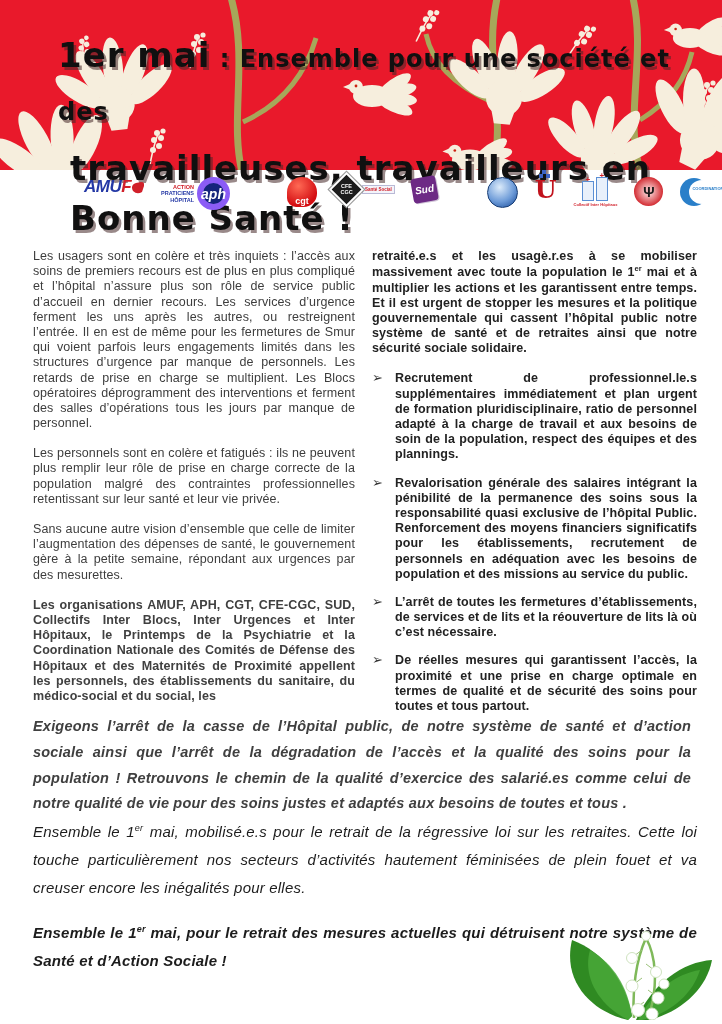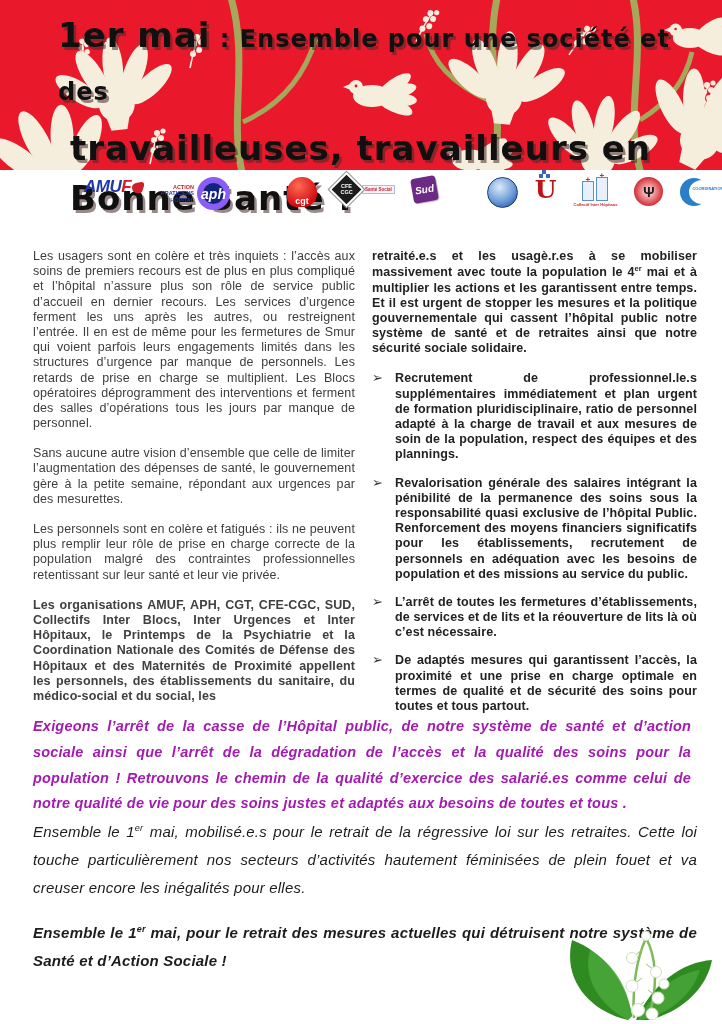--- a/index.html
+++ b/index.html
@@ -5,21 +5,21 @@
   html,body{margin:0;padding:0;background:#888;}
   .page{
     position:relative;width:722px;height:1024px;background:#ffffff;
     margin:0 auto;overflow:hidden;
     font-family:"Liberation Sans",sans-serif;color:#3d3d3d;
   }
   
   .banner{position:absolute;top:0;left:0;width:722px;height:170px;}
   .banner svg{display:block;}
   .title{
-    position:absolute;top:10px;left:58px;width:620px;
+    position:absolute;top:30px;left:58px;width:620px;
     font-family:"DejaVu Sans",sans-serif;font-weight:bold;color:#101010;
     text-shadow:2.5px 2.5px 0 rgba(70,40,40,.55);
     letter-spacing:1px;line-height:50px;
   }
   .title .big{font-size:34px;}
   .title .rest{font-size:24px;}
   .title .line2{display:block;font-size:34px;margin-top:3px;padding-left:12px;}
   
   .logos{position:absolute;top:177px;left:84px;height:40px;display:flex;align-items:flex-start;gap:17px;}
   .logo{display:flex;align-items:center;justify-content:center;flex:0 0 auto;}
@@ -66,21 +66,21 @@
   .col-left{left:33px;width:322px;}
   .col-right{left:372px;width:325px;font-weight:bold;color:#222;}
   .col p{margin:0 0 15px 0;}
   .col-left .bold{font-weight:bold;color:#404040;}
   .bullets{margin:14px 0 0 0;padding:0;list-style:none;}
   .bullets li{display:flex;gap:9px;margin-bottom:13px;}
   .bullets .arrow{flex:0 0 14px;font-weight:normal;color:#333;font-size:13px;line-height:1.1;}
   
   .script{font-style:italic;letter-spacing:.2px;text-align:justify;}
   .callout{position:absolute;top:714px;left:33px;width:658px;
-    color:#a21caf;font-size:14.5px;line-height:1.78;font-weight:bold;}
+    color:#404040;font-size:14.5px;line-height:1.78;font-weight:bold;}
   .closing1{position:absolute;top:818px;left:33px;width:664px;
     color:#1c1c1c;font-size:15px;line-height:1.88;font-weight:normal;}
   .closing2{position:absolute;top:903px;left:33px;width:664px;
     color:#1c1c1c;font-size:15px;line-height:1.88;font-weight:bold;margin-top:16px;}
   sup{font-size:60%;}
   
   .muguet{position:absolute;right:2px;bottom:0;}
 </style>
 </head>
 <body>
@@ -183,43 +183,43 @@
       <div class="cih-cap">Collectif Inter Hôpitaux</div>
     </div>
     <div class="logo printemps">Ψ</div>
     <div class="logo coord">
       <span>COORDINATION NATIONALE</span>
     </div>
   </div>
 
   <div class="col col-left">
     <p>Les usagers sont en colère et très inquiets : l’accès aux soins de premiers recours est de plus en plus compliqué et l’hôpital n’assure plus son rôle de service public d’accueil en dernier recours. Les services d’urgence ferment les uns après les autres, ou restreignent l’entrée. Il en est de même pour les fermetures de Smur qui voient parfois leurs engagements limités dans les structures d’urgence par manque de personnels. Les retards de prise en charge se multiplient. Les Blocs opératoires déprogramment des interventions et ferment des salles d’opérations tous les jours par manque de personnel.</p>
+    <p>Les personnels sont en colère et fatigués : ils ne peuvent plus remplir leur rôle de prise en charge correcte de la population malgré des contraintes professionnelles retentissant sur leur santé et leur vie privée.</p>
     <p>Sans aucune autre vision d’ensemble que celle de limiter l’augmentation des dépenses de santé, le gouvernement gère à la petite semaine, répondant aux urgences par des mesurettes.</p>
-    <p>Les personnels sont en colère et fatigués : ils ne peuvent plus remplir leur rôle de prise en charge correcte de la population malgré des contraintes professionnelles retentissant sur leur santé et leur vie privée.</p>
     <p class="bold">Les organisations AMUF, APH, CGT, CFE-CGC, SUD, Collectifs Inter Blocs, Inter Urgences et Inter Hôpitaux, le Printemps de la Psychiatrie et la Coordination Nationale des Comités de Défense des Hôpitaux et des Maternités de Proximité appellent les personnels, des établissements du sanitaire, du médico-social et du social, les</p>
   </div>
 
   <div class="col col-right">
-    <p><span>retraité.e.s et les usagè.r.es à se mobiliser massivement avec toute la population le 4</span><sup>er</sup><span> mai et à multiplier les actions et les garantissent entre temps. Et il est urgent de stopper les mesures et la politique gouvernementale qui cassent l’hôpital public notre système de santé et de retraites ainsi que notre sécurité sociale solidaire.</span></p>
+    <p><span>retraité.e.s et les usagè.r.es à se mobiliser massivement avec toute la population le 1</span><sup>er</sup><span> mai et à multiplier les actions et les garantissent entre temps. Et il est urgent de stopper les mesures et la politique gouvernementale qui cassent l’hôpital public notre système de santé et de retraites ainsi que notre sécurité sociale solidaire.</span></p>
     <ul class="bullets">
       <li>
         <span class="arrow">➢</span>
-        <span>Recrutement de professionnel.le.s supplémentaires immédiatement et plan urgent de formation pluridisciplinaire, ratio de personnel adapté à la charge de travail et aux mesures de soin de la population, respect des équipes et des plannings.</span>
+        <span>Recrutement de professionnel.le.s supplémentaires immédiatement et plan urgent de formation pluridisciplinaire, ratio de personnel adapté à la charge de travail et aux besoins de soin de la population, respect des équipes et des plannings.</span>
       </li>
       <li>
         <span class="arrow">➢</span>
         <span>Revalorisation générale des salaires intégrant la pénibilité de la permanence des soins sous la responsabilité quasi exclusive de l’hôpital Public. Renforcement des moyens financiers significatifs pour les établissements, recrutement de personnels en adéquation avec les besoins de population et des missions au service du public.</span>
       </li>
       <li>
         <span class="arrow">➢</span>
         <span>L’arrêt de toutes les fermetures d’établissements, de services et de lits et la réouverture de lits là où c’est nécessaire.</span>
       </li>
       <li>
         <span class="arrow">➢</span>
-        <span>De adaptés mesures qui garantissent l’accès, la proximité et une prise en charge optimale en termes de qualité et de sécurité des soins pour toutes et tous partout.</span>
+        <span>De réelles mesures qui garantissent l’accès, la proximité et une prise en charge optimale en termes de qualité et de sécurité des soins pour toutes et tous partout.</span>
       </li>
     </ul>
   </div>
 
   <div class="script callout">Exigeons l’arrêt de la casse de l’Hôpital public, de notre système de santé et d’action sociale ainsi que l’arrêt de la dégradation de l’accès et la qualité des soins pour la population ! Retrouvons le chemin de la qualité d’exercice des salarié.es comme celui de notre qualité de vie pour des soins justes et adaptés aux besoins de toutes et tous .</div>
 
   <div class="script closing1"><span>Ensemble le 1</span><sup>er</sup><span> mai, mobilisé.e.s pour le retrait de la régressive loi sur les retraites. Cette loi touche particulièrement nos secteurs d’activités hautement féminisées de plein fouet et va creuser encore les inégalités pour elles.</span></div>
   <div class="script closing2"><span>Ensemble le 1</span><sup>er</sup><span> mai, pour le retrait des mesures actuelles qui détruisent notre système de Santé et d’Action Sociale !</span></div>
 
   <div class="muguet">

